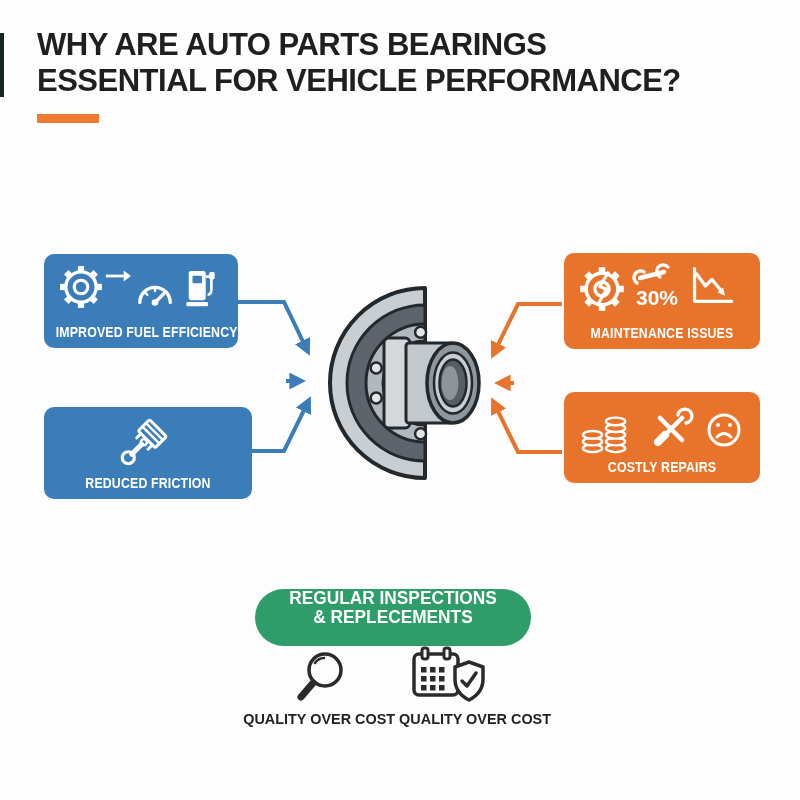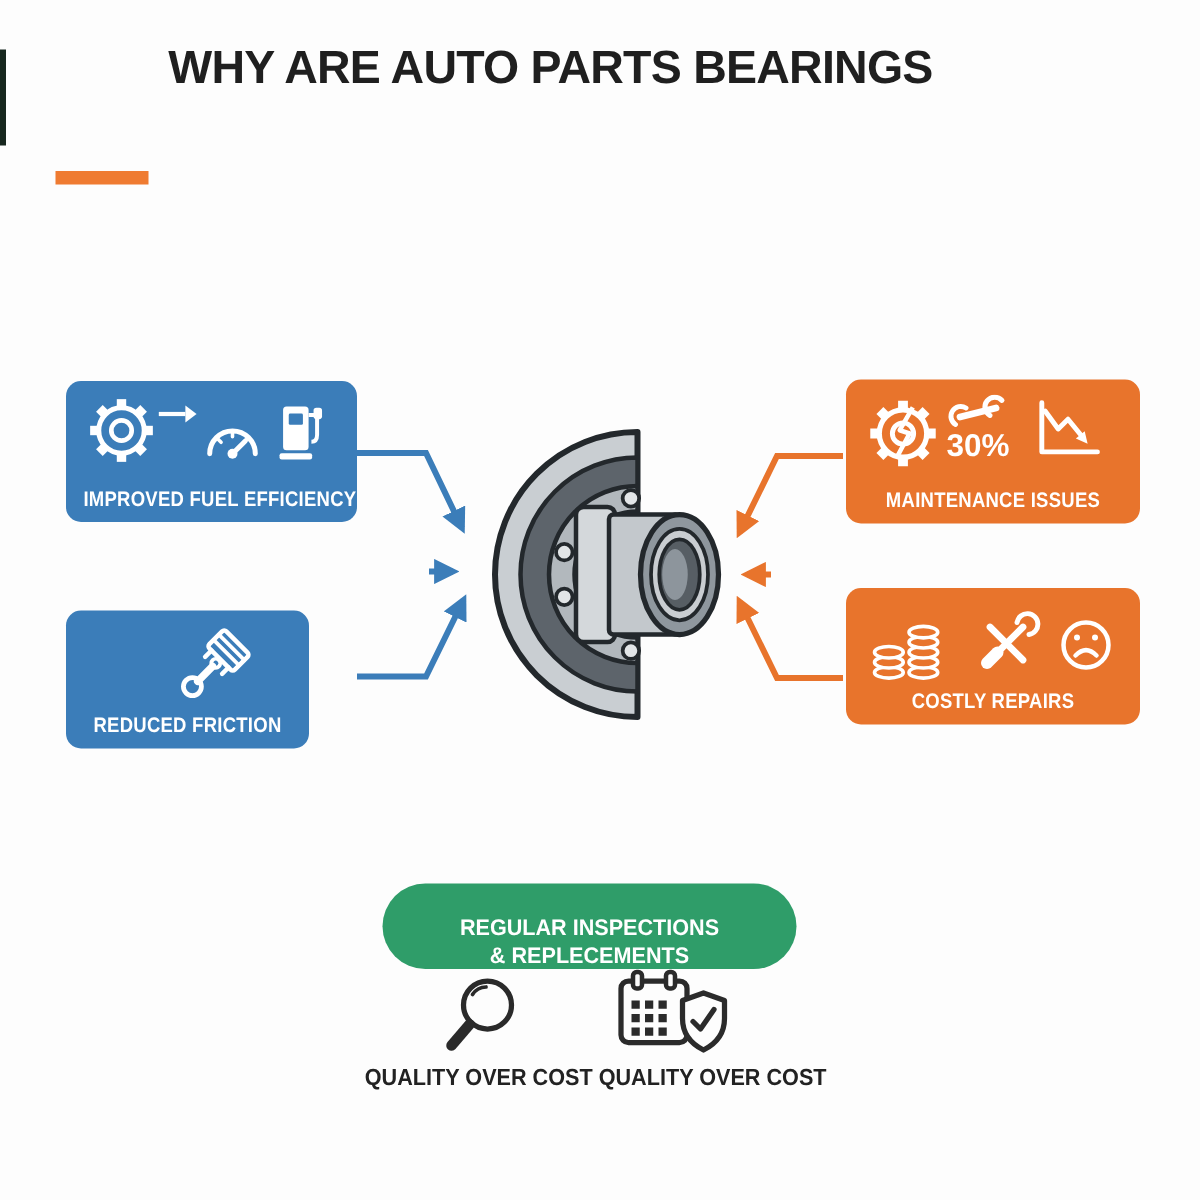--- a/index.html
+++ b/index.html
@@ -6,57 +6,58 @@
     --blue:#3b7db9; --orange:#e8742c; --orange_accent:#ef7b31;
     --green:#2f9d69; --ink:#1f1f1f; --icon_ink:#2b2b2b; --bg:#fdfdfd;
   }
   *{box-sizing:border-box;margin:0;padding:0}
   body{background:#fff;font-family:"Liberation Sans",sans-serif;}
   .canvas{position:relative;width:800px;height:800px;background:var(--bg);overflow:hidden;}
 
   .edge-sliver{position:absolute;left:0;top:33px;width:4px;height:64px;background:#17271e;}
 
   .title{position:absolute;left:37px;top:27px;width:660px;color:var(--ink);
-         font-weight:bold;font-size:31px;line-height:36px;letter-spacing:-0.5px;text-align:center;}
+         font-weight:bold;font-size:31px;line-height:36px;letter-spacing:-0.5px;}
   .accent-bar{position:absolute;left:37px;top:114px;width:62px;height:9px;background:var(--orange_accent);}
 
   .card{position:absolute;border-radius:10px;}
   .card.blue{background:var(--blue);}
   .card.orange{background:var(--orange);}
   #benefit-1{left:44px;top:254px;width:194px;height:94px;}
-  #benefit-2{left:44px;top:407px;width:162px;height:92px;}
+  #benefit-2{left:44px;top:407px;width:208px;height:92px;}
   #drawback-1{left:564px;top:253px;width:196px;height:96px;}
   #drawback-2{left:564px;top:392px;width:196px;height:91px;}
 
   .card .label{position:absolute;bottom:8px;left:0;width:100%;text-align:center;color:#fff;
                font-weight:bold;font-size:14px;white-space:nowrap;transform:scaleX(.88);letter-spacing:.2px;}
   .card svg{position:absolute;}
-  .stat{position:absolute;color:#fff;font-weight:bold;font-size:21px;text-align:center;}
+  .stat{position:absolute;color:#fff;font-weight:bold;font-size:21px;text-align:right;}
 
   .pill{position:absolute;left:255px;top:589px;width:276px;height:57px;border-radius:29px;
-        background:var(--green);color:#fff;text-align:center;font-weight:bold;font-size:15px;
-        line-height:19px;padding-top:20px;}
+        background:var(--green);color:#fff;text-align:center;font-weight:bold;font-size:18px;
+        line-height:19px;padding-top:0;}
   .pill div{transform:scaleX(.96);}
 
   .caption{position:absolute;left:232px;top:710px;width:320px;text-align:center;color:#222;
            font-weight:bold;font-size:15.5px;white-space:nowrap;transform:scaleX(.93);}
 
   svg{display:block}
   .abs{position:absolute;}
   #connectors{left:0;top:0;pointer-events:none;}
 </style>
 </head>
 <body>
 
 <div class="canvas">
 
   <div class="edge-sliver"></div>
 
   <div class="title">
     <div>WHY ARE AUTO PARTS BEARINGS</div>
+    <div>ESSENTIAL FOR VEHICLE PERFORMANCE?</div>
   </div>
   <div class="accent-bar"></div>
 
   <svg id="connectors" class="abs" width="800" height="800" viewBox="0 0 800 800">
     <defs>
       <marker id="mblue" viewBox="0 0 10 10" refX="7.5" refY="5" markerWidth="4.2" markerHeight="4.2" orient="auto-start-reverse">
         <path d="M0,0 L10,5 L0,10 z" fill="#3b7db9"></path>
       </marker>
       <marker id="morange" viewBox="0 0 10 10" refX="7.5" refY="5" markerWidth="4.2" markerHeight="4.2" orient="auto-start-reverse">
         <path d="M0,0 L10,5 L0,10 z" fill="#e8742c"></path>

